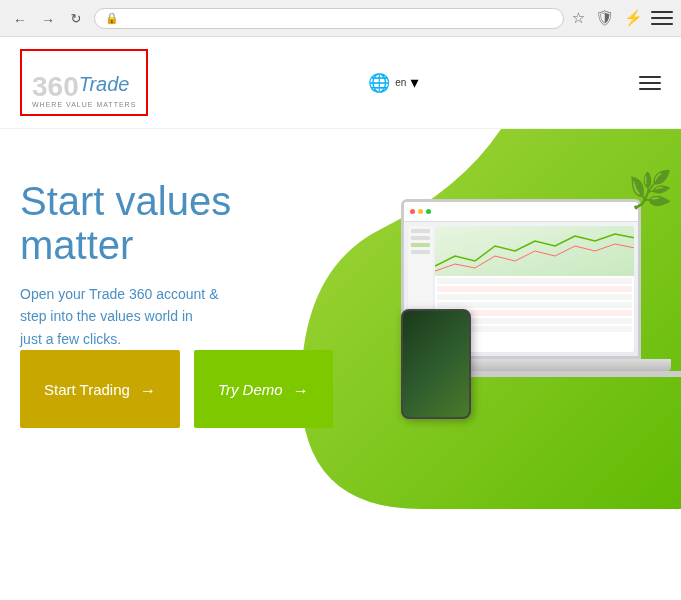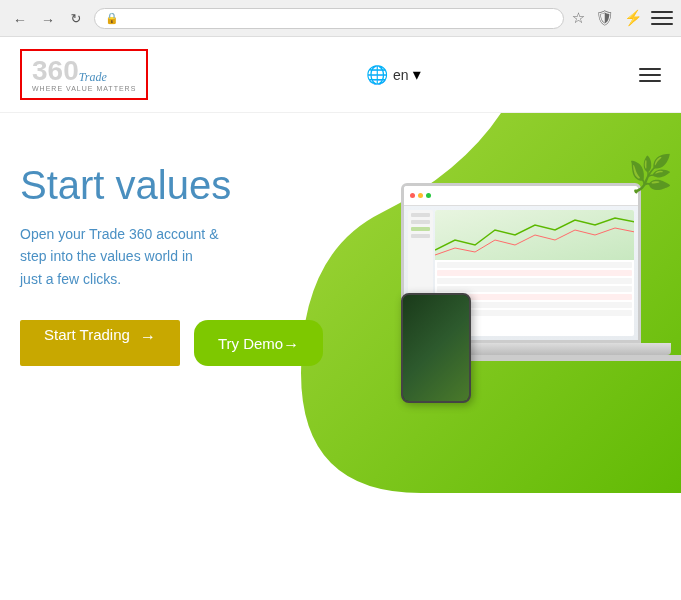--- a/index.html
+++ b/index.html
@@ -120,57 +120,57 @@
 
     .logo-360 {
       font-size: 28px;
       font-weight: bold;
       color: #c0c0c0;
       opacity: 0.7;
       line-height: 1;
     }
 
     .logo-trade {
-      font-size: 12px;
+      font-size: 20px;
       color: #4a8fbf;
       font-style: italic;
-      font-family: Liberation Serif, serif;
     }
 
     .logo-tagline {
       font-size: 7px;
       color: #888;
       letter-spacing: 1px;
       text-transform: uppercase;
     }
 
     .logo-inner {
       display: flex;
       flex-direction: column;
     }
 
     .logo-top-row {
       display: flex;
-      align-items: flex-end;
+      align-items: flex-start;
+      margin-top: 16px;
     }
 
     .nav-center {
       display: flex;
       align-items: center;
       gap: 4px;
       cursor: pointer;
     }
 
     .globe-icon {
       font-size: 18px;
       color: #c8a800;
     }
 
     .lang-text {
-      font-size: 14px;
+      font-size: 10px;
       color: #333;
     }
 
     .hamburger {
       display: flex;
       flex-direction: column;
       gap: 4px;
       cursor: pointer;
     }
 
@@ -201,60 +201,61 @@
       font-weight: 300;
       color: #4a8fbf;
       line-height: 1.1;
       margin-bottom: 16px;
     }
 
     .hero-subtitle {
       font-size: 14px;
       color: #888;
       line-height: 1.6;
-      margin-bottom: 30px;
       max-width: 290px;
     }
 
     .hero-subtitle span {
       color: #4a90c4;
     }
 
     .cta-buttons {
       display: flex;
       gap: 14px;
     }
 
     .btn-start {
       background: #c8a800;
       color: #fff;
       border: none;
-      padding: 6px 24px;
+      padding: 30px 24px;
       font-size: 15px;
       cursor: pointer;
       display: flex;
-      align-items: flex-start;
+      align-items: center;
       gap: 10px;
       min-width: 140px;
       justify-content: space-between;
       border-radius: 2px;
     }
 
     .btn-demo {
       background: #7ec800;
       color: #fff;
       border: none;
       padding: 14px 24px;
       font-size: 15px;
       cursor: pointer;
       display: flex;
       align-items: center;
+      gap: 10px;
       min-width: 120px;
       justify-content: space-between;
-      border-radius: 14px;
+      border-radius: 2px;
+      font-style: italic;
     }
 
     .btn-arrow {
       font-size: 16px;
     }
 
     
     .device-mockup {
       position: absolute;
       right: -10px;
@@ -447,20 +448,21 @@
           <stop offset="0%" style="stop-color:#a8d840;stop-opacity:1"></stop>
           <stop offset="100%" style="stop-color:#5cb800;stop-opacity:1"></stop>
         </linearGradient>
       </defs>
       <path d="M440,0 L440,440 L120,440 Q0,440 0,320 Q0,200 80,160 Q160,120 200,60 Q240,0 440,0 Z" fill="url(#waveGrad)"></path>
     </svg>
 
     <div class="hero-content">
       <h1 class="hero-title">
         <span>Start values</span><br>
+        <span>matter</span>
       </h1>
       <p class="hero-subtitle">
         <span>Open your </span><span style="color:#4a90c4;">Trade 360</span><span> account &amp;<br>step into the </span><span style="color:#4a90c4;">values world</span><span> in<br>just a few clicks.</span>
       </p>
 
       <div class="cta-buttons">
         <button class="btn-start">
           <span>Start Trading</span>
           <span class="btn-arrow">→</span>
         </button>

